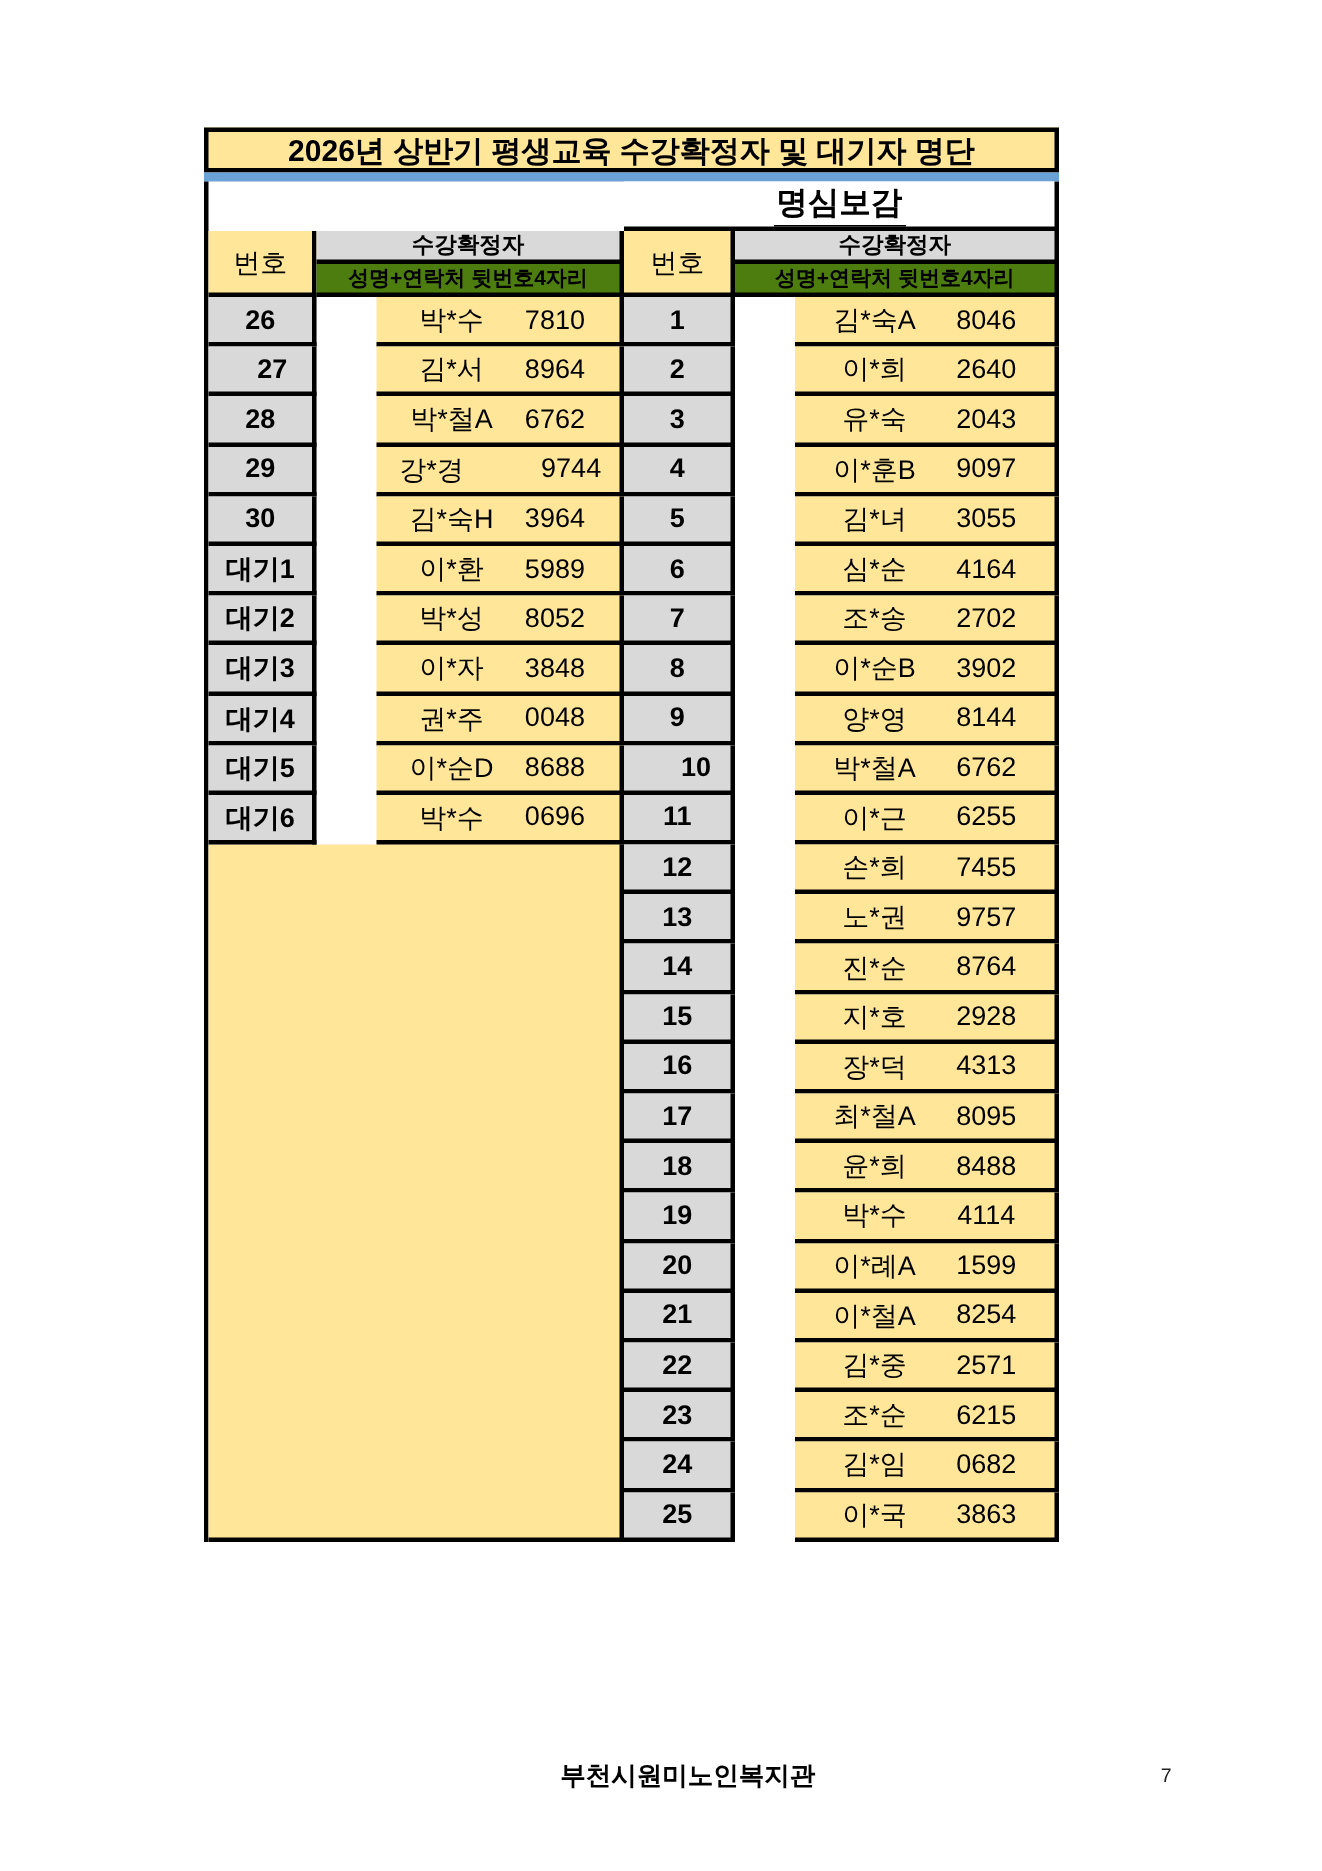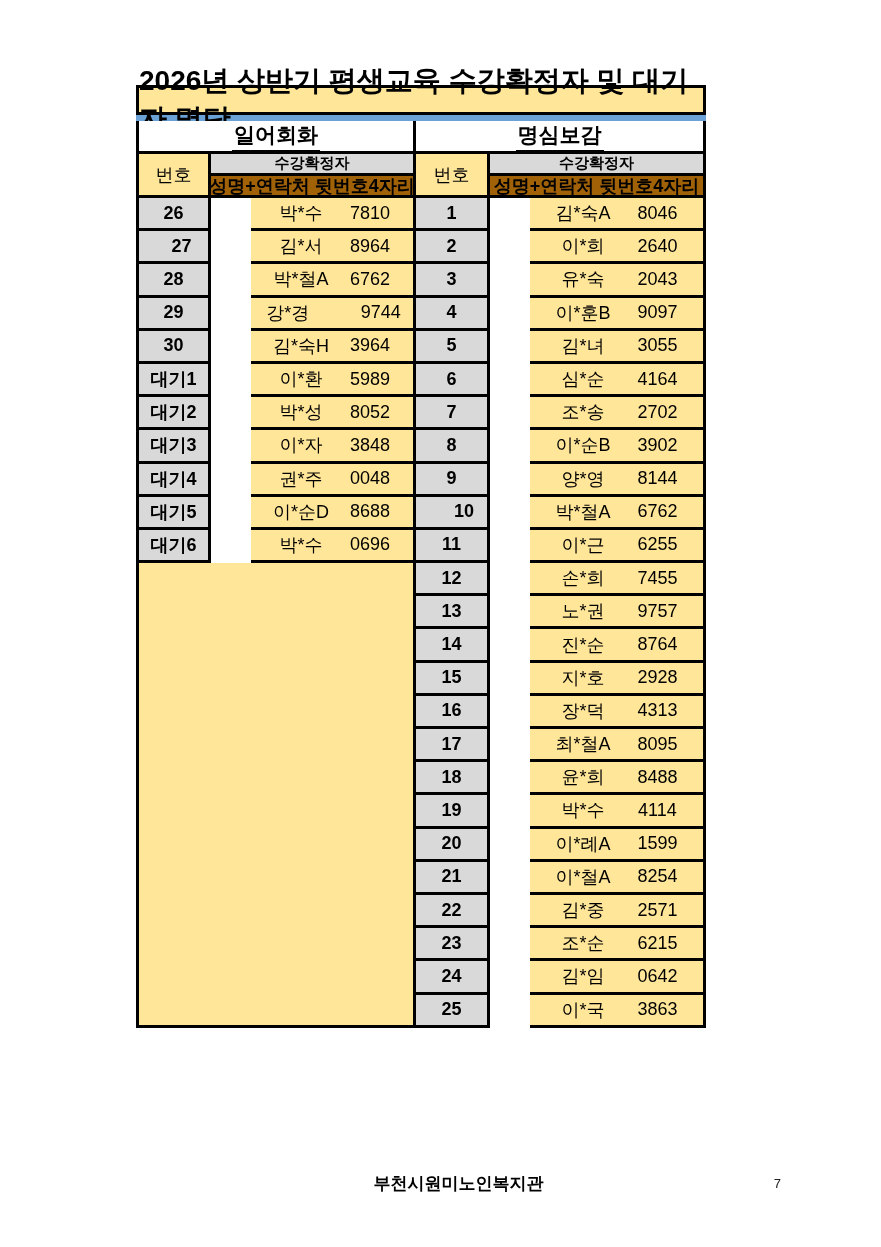--- a/index.html
+++ b/index.html
@@ -12,21 +12,21 @@
     color: #000000;
     overflow: hidden;
   }
   .doc { position: absolute; left: 136px; top: 85px; width: 570px; }
   .title-row {
     box-sizing: border-box;
     height: 30px;
     border: 3px solid #000;
     background: #FFE699;
     display: flex; align-items: center; justify-content: center;
-    font-weight: bold; font-size: 28px; letter-spacing: 0px;
+    font-weight: bold; font-size: 20px; letter-spacing: 0px;
   }
   .blue-rule { height: 6px; background: #6AA2D8; }
   .grid {
     display: grid;
     grid-template-columns: 72px 205px 74px 216px;
     grid-template-rows: 33px 22px 22px repeat(25, 33.2px);
     border-left: 3px solid #000;
     box-sizing: border-box;
   }
   .cell {
@@ -39,21 +39,21 @@
   .section { background: #ffffff; font-weight: bold; font-size: 21px; }
   .section .course-text { border-bottom: 2.5px solid #000; padding: 0 2px 1px 2px; }
   .sec-left  { grid-column: 1 / 3; grid-row: 1; }
   .sec-right { grid-column: 3 / 5; grid-row: 1; }
   .no-head   { background: #FFE699; font-size: 18px; font-weight: normal; }
   .noh-left  { grid-column: 1; grid-row: 2 / 4; }
   .noh-right { grid-column: 3; grid-row: 2 / 4; }
   .conf-head { background: #D9D9D9; font-weight: bold; font-size: 15px; }
   .confh-left  { grid-column: 2; grid-row: 2; }
   .confh-right { grid-column: 4; grid-row: 2; }
-  .sub-head  { background: #a16207; font-weight: bold; font-size: 18px; }
+  .sub-head  { background: #4d7c0f; font-weight: bold; font-size: 14px; }
   .subh-left  { grid-column: 2; grid-row: 3; }
   .subh-right { grid-column: 4; grid-row: 3; }
   .no-cell   { background: #D9D9D9; font-weight: bold; font-size: 18px; }
   .data-cell { background: #FFE699; font-size: 18px; padding: 12px; margin-left: 40px; }
   .data-cell .nm { width: 55%; text-align: center; }
   .data-cell .ph { width: 45%; text-align: center; }
   .empty-merged { background: #FFE699; grid-column: 1 / 3; grid-row: 15 / 29; }
   .footer {
     position: absolute; left: 136px; top: 1172px; width: 645px;
     text-align: center; font-weight: bold; font-size: 17px;
@@ -69,23 +69,20 @@
 <div class="page">
 
   <div class="doc">
 
     <div class="title-row">2026년 상반기 평생교육 수강확정자 및 대기자 명단</div>
 
     <div class="blue-rule"></div>
 
     <div class="grid" id="grid">
 
-      <div class="cell section sec-left">
-        <span class="course-text">일어회화</span>
-      </div>
       <div class="cell section sec-right">
         <span class="course-text">명심보감</span>
       </div>
 
       <div class="cell no-head noh-left">번호</div>
       <div class="cell conf-head confh-left">수강확정자</div>
       <div class="cell sub-head subh-left">성명+연락처 뒷번호4자리</div>
 
       <div class="cell no-head noh-right">번호</div>
       <div class="cell conf-head confh-right">수강확정자</div>
@@ -259,21 +256,21 @@
           <span class="ph">2571</span>
         </div>
         <div class="cell no-cell" style="grid-area: 26 / 3;">23</div>
         <div class="cell data-cell" style="grid-area: 26 / 4;">
           <span class="nm">조*순</span>
           <span class="ph">6215</span>
         </div>
         <div class="cell no-cell" style="grid-area: 27 / 3;">24</div>
         <div class="cell data-cell" style="grid-area: 27 / 4;">
           <span class="nm">김*임</span>
-          <span class="ph">0642</span>
+          <span class="ph">0682</span>
         </div>
         <div class="cell no-cell" style="grid-area: 28 / 3;">25</div>
         <div class="cell data-cell" style="grid-area: 28 / 4;">
           <span class="nm">이*국</span>
           <span class="ph">3863</span>
         </div>
       </div>
   </div>
 
   <div class="footer">

